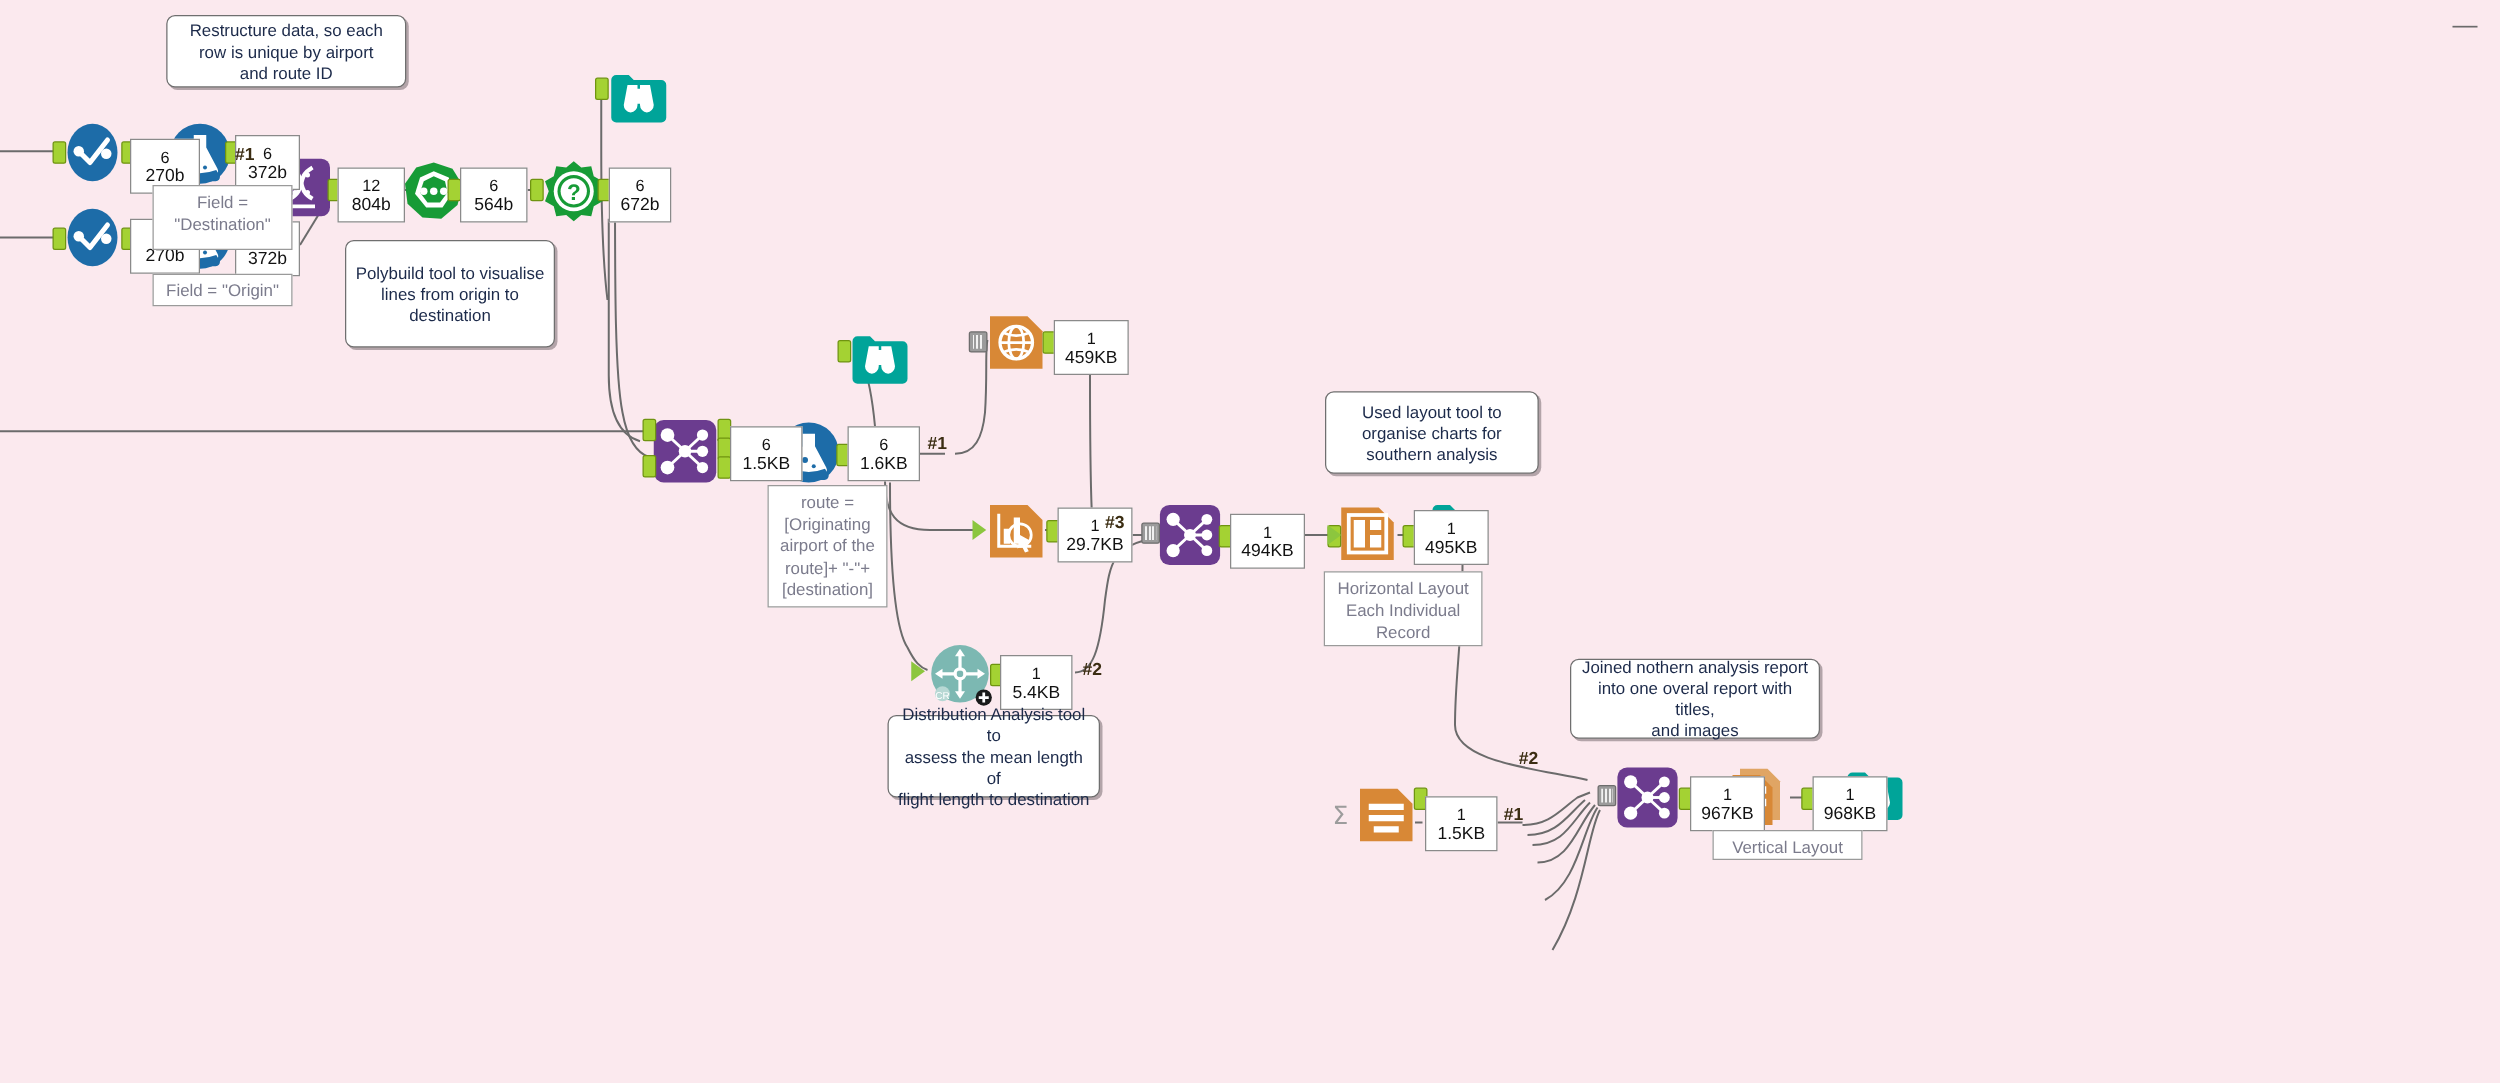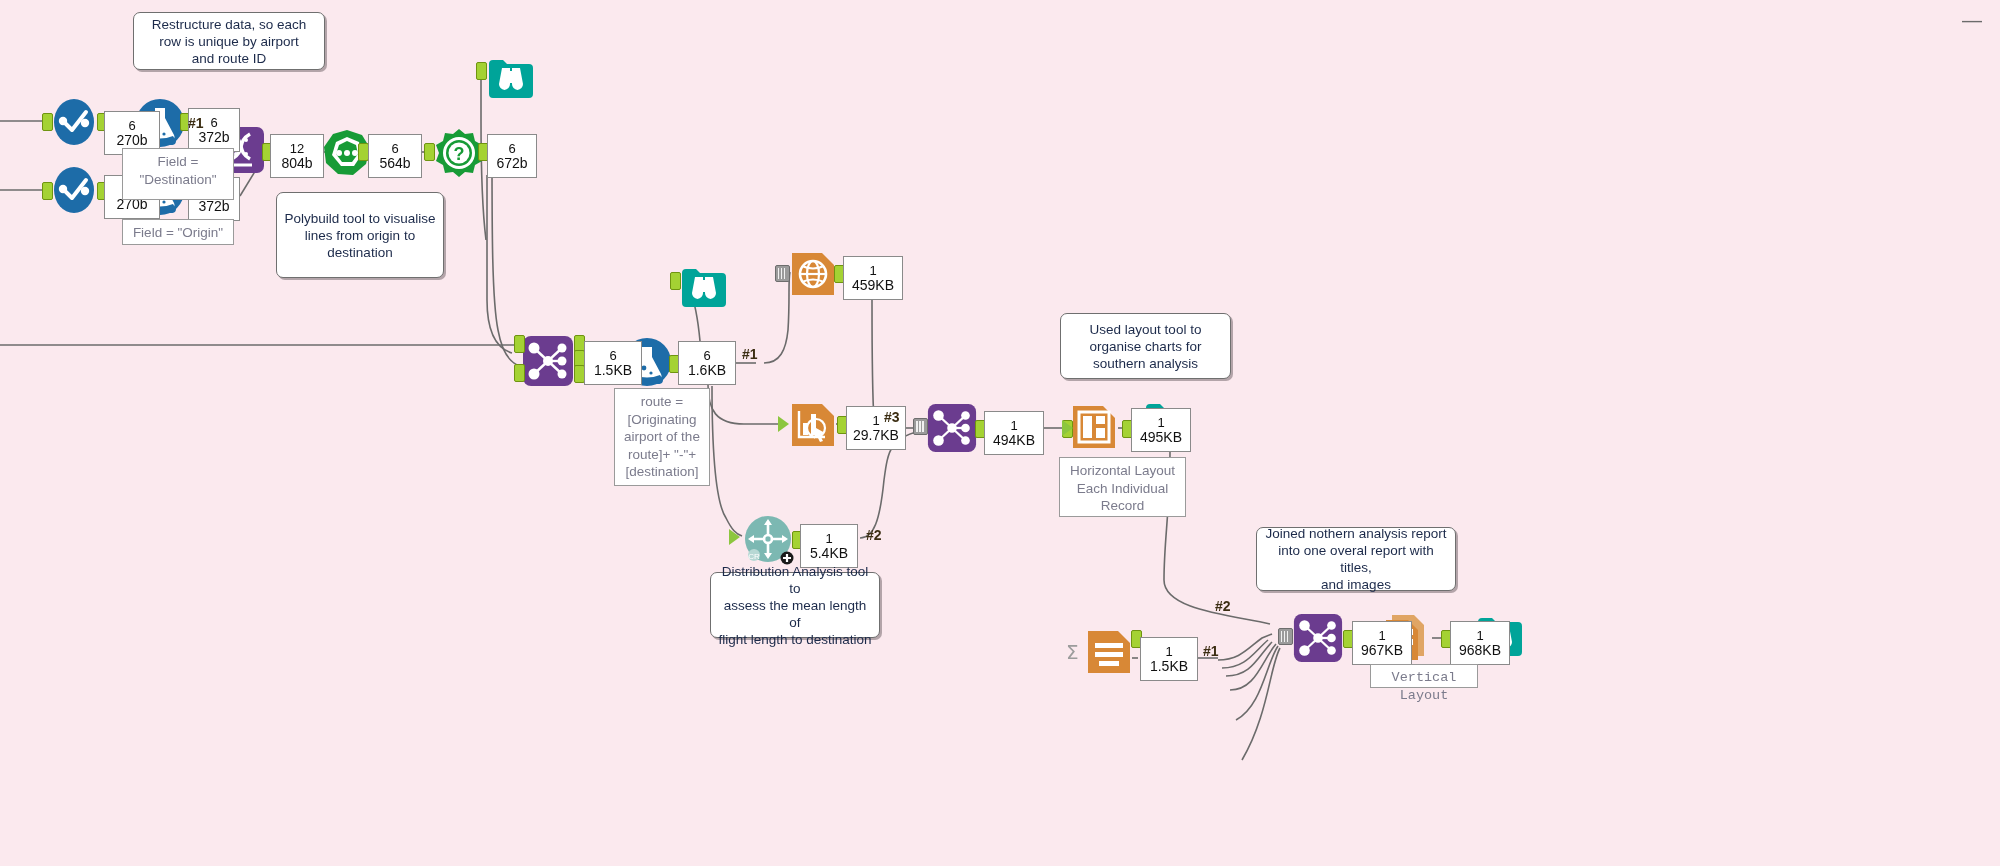--- a/index.html
+++ b/index.html
@@ -539,21 +539,21 @@
 "Destination"</div>
   <div class="anno" style="left:122px;top:219px;width:112px;height:26px;">Field = "Origin"</div>
   <div class="anno" style="left:614px;top:388px;width:96px;height:98px;">route =
 [Originating
 airport of the
 route]+ "-"+
 [destination]</div>
   <div class="anno" style="left:1059px;top:457px;width:127px;height:60px;">Horizontal Layout
 Each Individual
 Record</div>
-  <div class="anno" style="left:1370px;top:664px;width:108px;height:24px;font-family:Liberation Mono, monospace;">Vertical Layout</div>
+  <div class="anno" style="left:1370px;top:664px;width:120px;height:24px;">Vertical Layout</div>
 
   <div class="comment" style="left:133px;top:12px;width:192px;height:58px;">Restructure data, so each
 row is unique by airport
 and route ID</div>
   <div class="comment" style="left:276px;top:192px;width:168px;height:86px;">Polybuild tool to visualise
 lines from origin to
 destination</div>
   <div class="comment" style="left:1060px;top:313px;width:171px;height:66px;">Used layout tool to
 organise charts for
 southern analysis</div>

